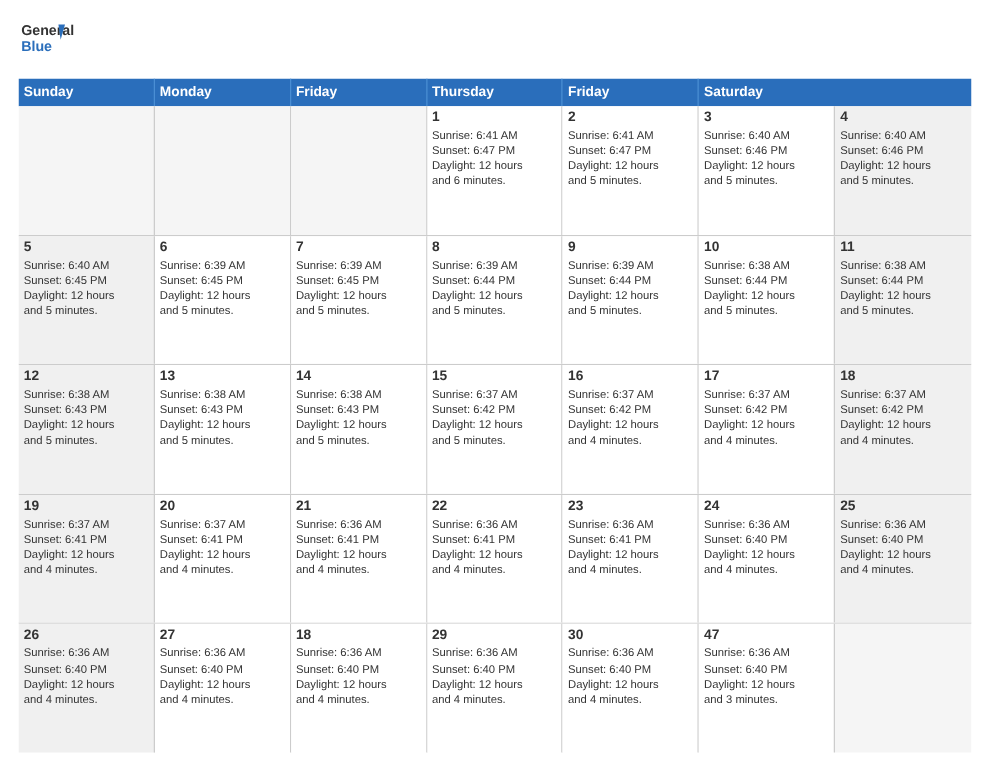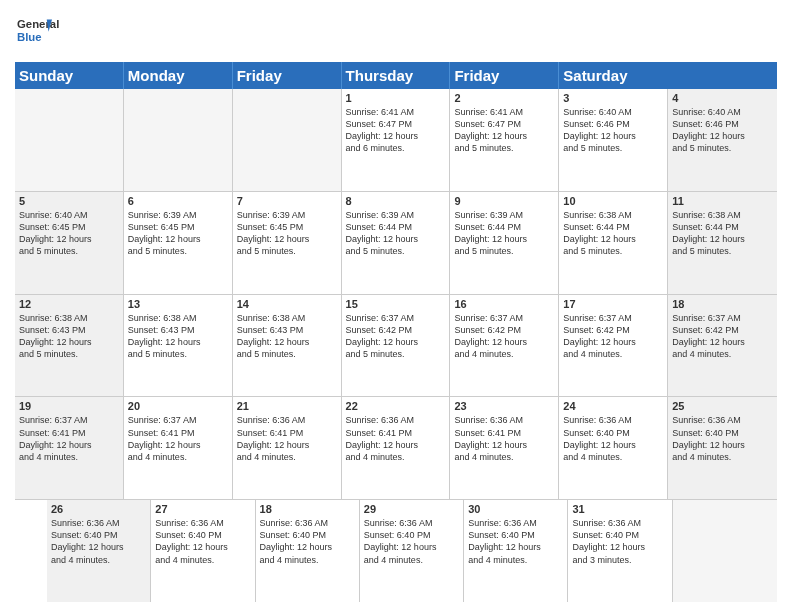--- a/index.html
+++ b/index.html
@@ -49,39 +49,39 @@
       display: flex;
       flex-direction: column;
     }
     .cal-header-row {
       display: grid;
       grid-template-columns: repeat(7, 1fr);
       background: #2a6ebb;
     }
     .cal-header-cell {
       color: #fff;
-      font-size: 15px;
+      font-size: 11px;
       font-weight: bold;
       padding: 5px 4px;
       text-align: left;
       border-right: 1px solid #4a8ed4;
     }
     .cal-header-cell:last-child { border-right: none; }
     .cal-body {
       flex: 1;
       display: flex;
       flex-direction: column;
     }
     .cal-row {
       display: grid;
       grid-template-columns: repeat(7, 1fr);
       flex: 1;
       border-bottom: 1px solid #ccc;
     }
-    .cal-row:last-child { border-bottom: none; margin-left: 32px; }
+    .cal-row:last-child { border-bottom: none; }
     .cal-cell {
       border-right: 1px solid #ccc;
       padding: 3px 4px;
       font-size: 9.5px;
       color: #333;
       vertical-align: top;
       background: #fff;
     }
     .cal-cell:last-child { border-right: none; }
     .cal-cell.empty { background: #f5f5f5; }
@@ -344,21 +344,21 @@
 and 4 minutes.</div>
           </div>
           <div class="cal-cell">
             <span class="day-num">30</span>
             <div class="cell-text" style="white-space: pre-line;">Sunrise: 6:36 AM
 Sunset: 6:40 PM
 Daylight: 12 hours
 and 4 minutes.</div>
           </div>
           <div class="cal-cell">
-            <span class="day-num">31</span>
+            <span class="day-num">47</span>
             <div class="cell-text" style="white-space: pre-line;">Sunrise: 6:36 AM
 Sunset: 6:40 PM
 Daylight: 12 hours
 and 3 minutes.</div>
           </div>
           <div class="cal-cell empty"></div>
         </div>
       </div>
   </div>
 </div>

